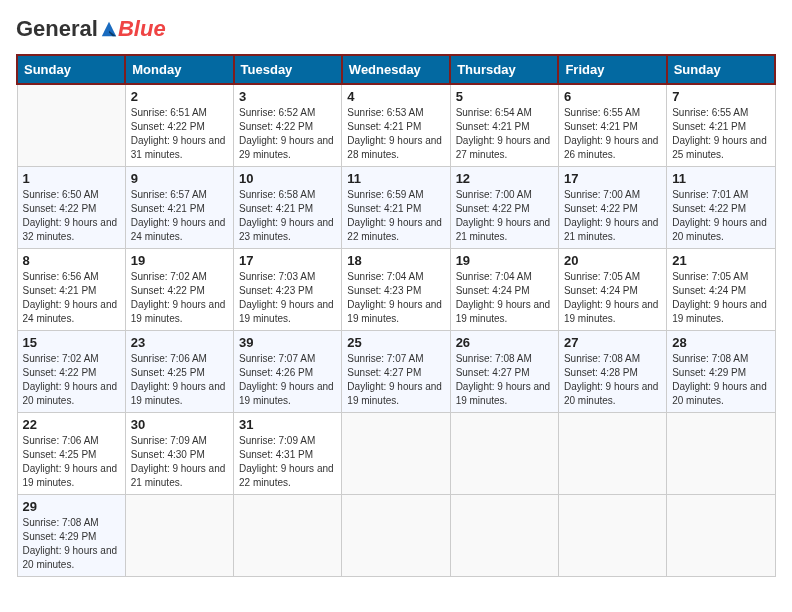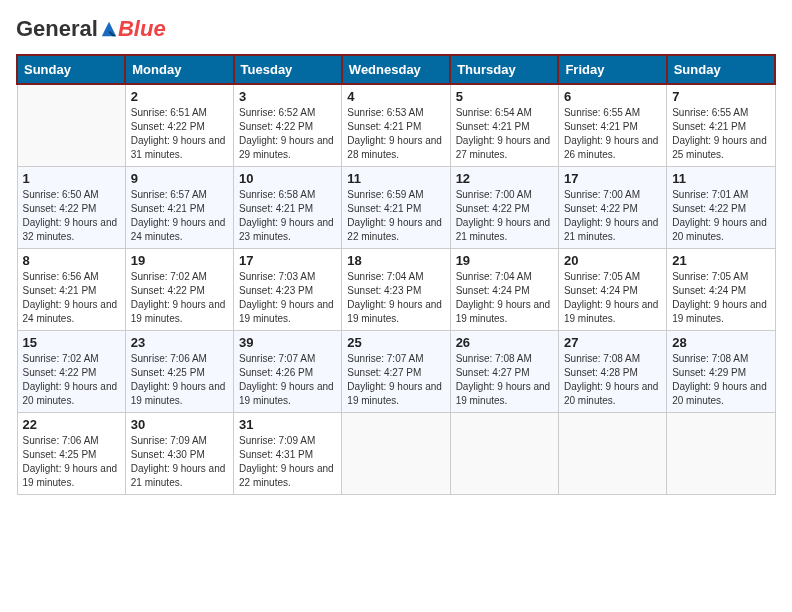--- a/index.html
+++ b/index.html
@@ -248,14 +248,26 @@
         </td>
         <td>
           <span class="day-number">31</span>
           <div class="day-info">Sunrise: 7:09 AM<br>Sunset: 4:31 PM<br>Daylight: 9 hours and 22 minutes.</div>
         </td>
         <td class="empty-cell"></td>
         <td class="empty-cell"></td>
         <td class="empty-cell"></td>
         <td class="empty-cell"></td>
       </tr>
+      <tr>
+        <td>
+          <span class="day-number">29</span>
+          <div class="day-info">Sunrise: 7:08 AM<br>Sunset: 4:29 PM<br>Daylight: 9 hours and 20 minutes.</div>
+        </td>
+        <td class="empty-cell"></td>
+        <td class="empty-cell"></td>
+        <td class="empty-cell"></td>
+        <td class="empty-cell"></td>
+        <td class="empty-cell"></td>
+        <td class="empty-cell"></td>
+      </tr>
     </tbody>
 </table>
 
 </body></html>

